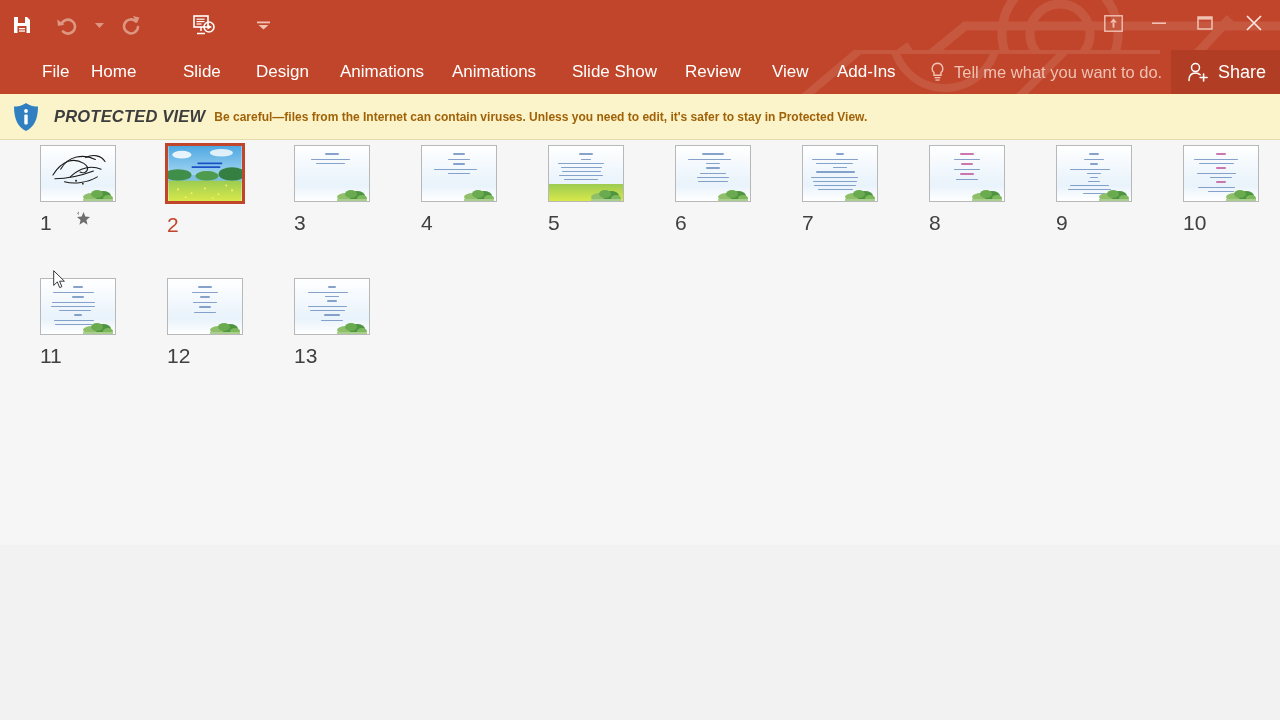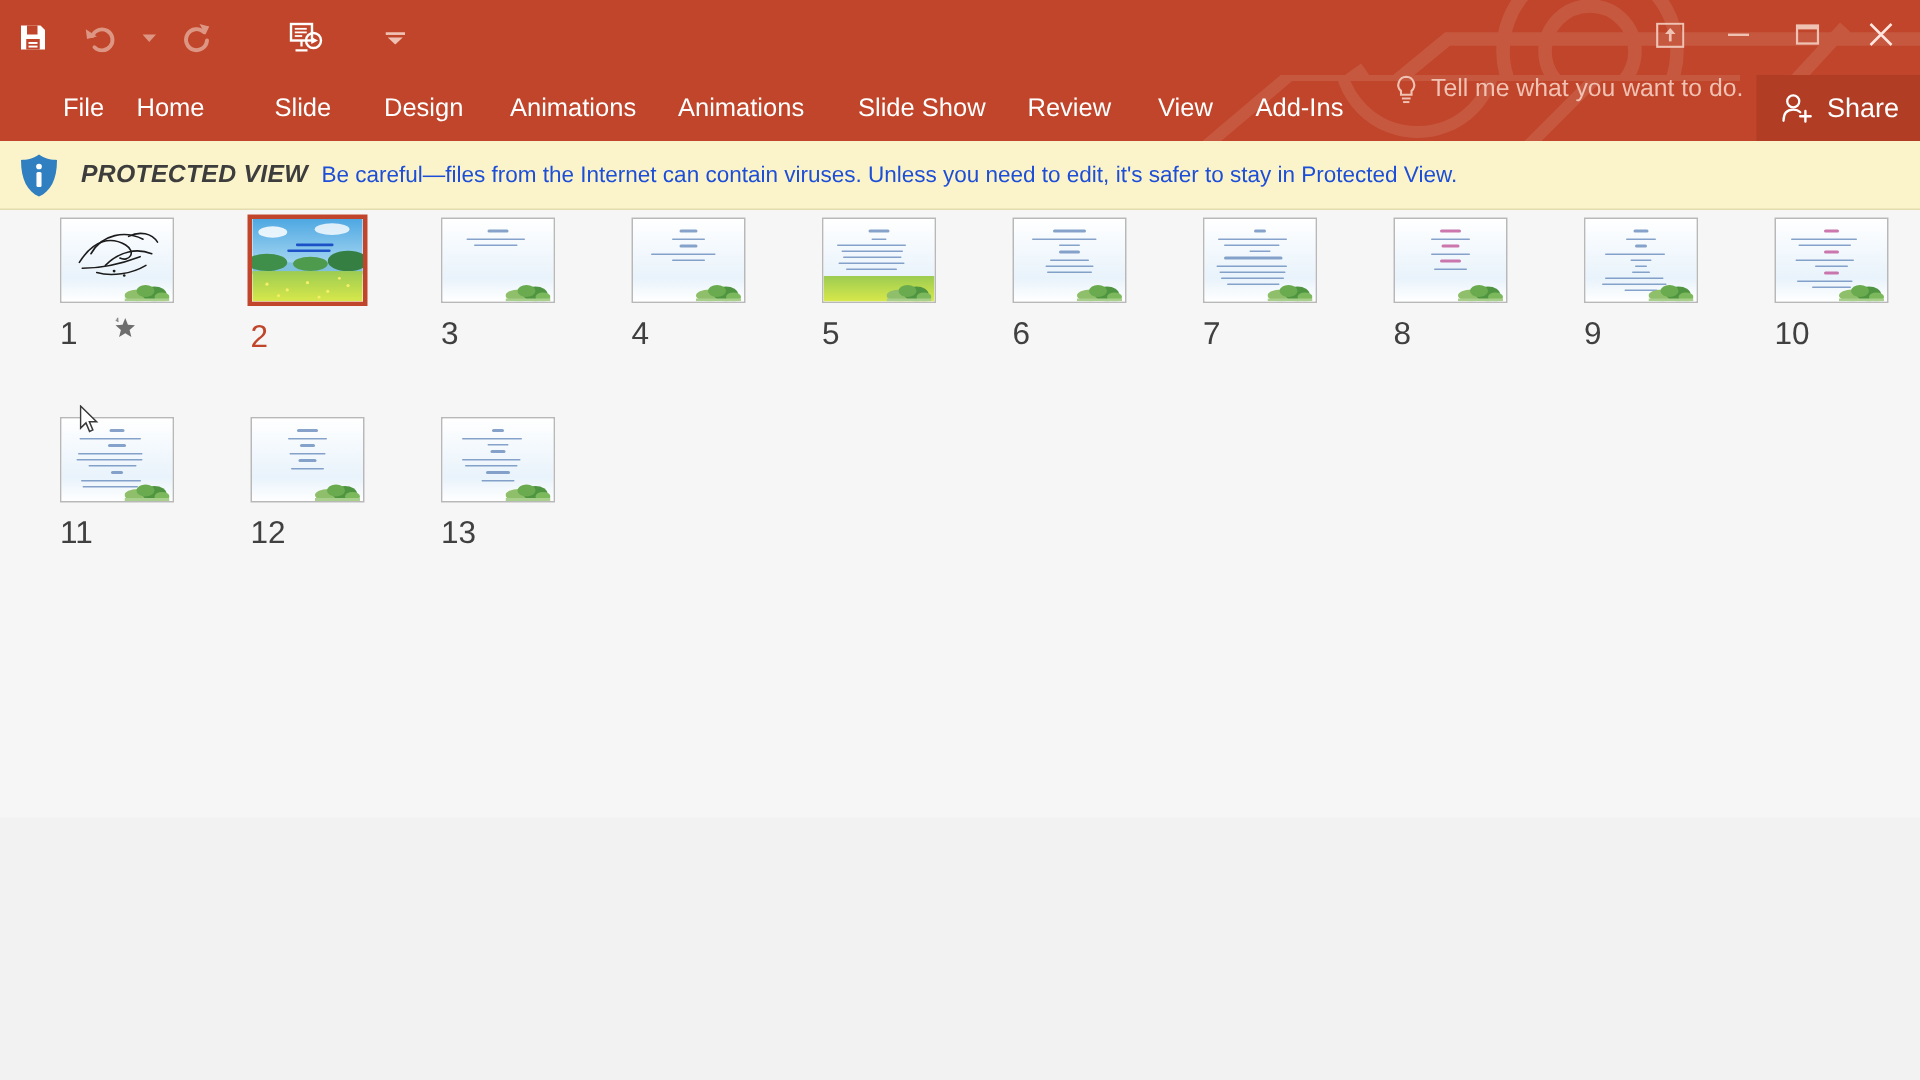--- a/index.html
+++ b/index.html
@@ -43,40 +43,40 @@
   .tab-deco { position: absolute; top: -34px; right: 120px; width: 420px;
               height: 110px; opacity: .10; pointer-events: none; }
   .tab {
     color: #ffffff; font-size: 17px; padding: 0 0; margin: 0;
     height: 44px; line-height: 44px; white-space: nowrap; position: relative;
     z-index: 2;
   }
   .tab#t-file { margin-left: 12px; }
   .tellme {
     position: absolute; left: 930px; top: 0; height: 44px;
-    display: flex; align-items: flex-start; gap: 9px;
+    display: flex; align-items: center; gap: 9px;
     color: #f0c2b4; font-size: 16.5px; z-index: 2; white-space: nowrap;
   }
   .share {
     position: absolute; right: 0; top: 0; height: 44px;
     background: #b03d24;
     display: flex; align-items: center; gap: 9px;
     padding: 0 14px 0 16px; color: #fff; font-size: 18px; z-index: 2;
   }
 
   
   .pvbar {
     position: relative; height: 46px; background: #fbf4ca;
     border-bottom: 1px solid #e3dcae;
     display: flex; align-items: center; padding-left: 12px;
   }
   .pv-shield { width: 28px; height: 30px; flex: 0 0 auto; margin-right: 14px; }
   .pv-strong { font-size: 16.5px; font-weight: bold; color: #3d3d3d;
                letter-spacing: .2px; font-style: italic; }
-  .pv-msg { font-size: 15px; color: #1d4ed8; margin-left: 9px; }
+  .pv-msg { font-size: 12px; color: #a16207; margin-left: 9px; font-weight: bold; }
   .pv-enable {
     position: absolute; right: 8px; top: 8px;
     height: 30px; padding: 0 16px;
     background: #fdfbf0; border: 1px solid #9d9d9d;
     font-size: 15.5px; color: #3d3d3d; font-family: "Liberation Sans", sans-serif;
     display: flex; align-items: center;
   }
 
   
   .canvas { position: relative; height: 624px; background: #f6f6f6; }

